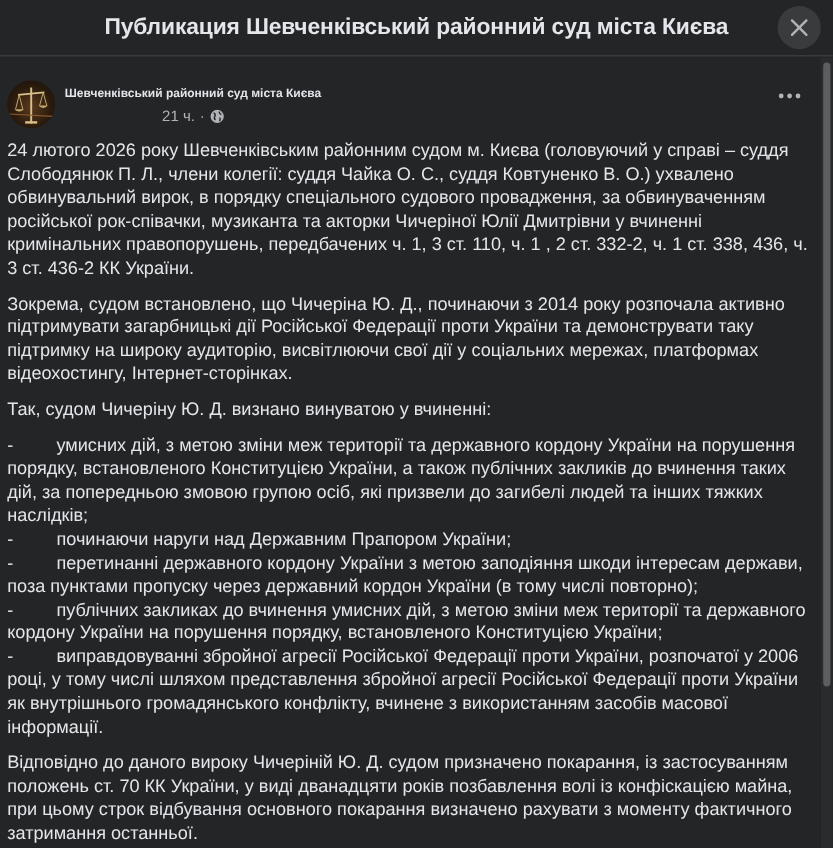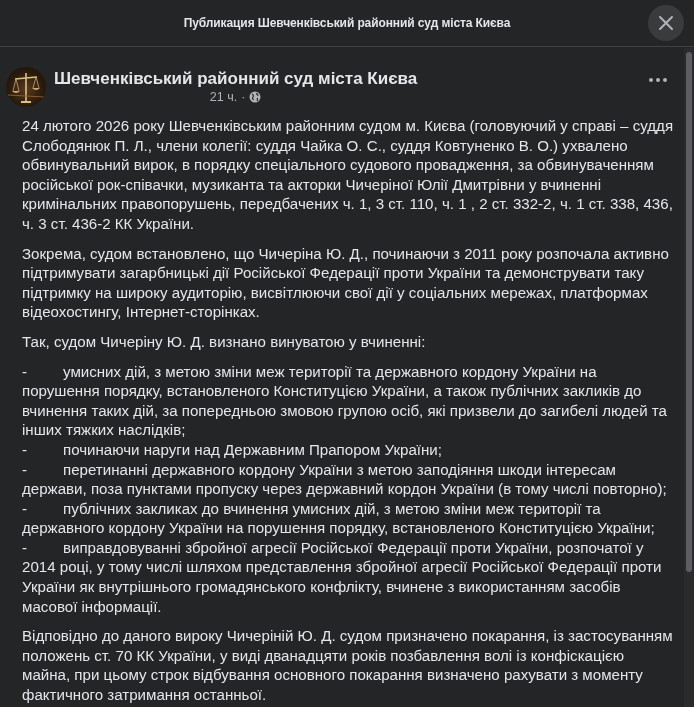--- a/index.html
+++ b/index.html
@@ -9,21 +9,21 @@
       font-family: "Liberation Sans", "DejaVu Sans", sans-serif;
       color: #e4e6eb;
     }
     .dialog { position: relative; width: 694px; height: 707px; background: #242526; }
     .dialog-header {
       position: absolute; left: 0; top: 0; width: 694px; height: 47px;
       display: flex; align-items: center; justify-content: center;
       border-bottom: 1px solid #3e4042;
     }
     .dialog-title {
-      font-size: 12px; font-weight: bold; color: #e4e6eb;
+      font-size: 19px; font-weight: bold; color: #e4e6eb;
       letter-spacing: -0.1px;
     }
     .close-btn {
       position: absolute; right: 10px; top: 5px;
       width: 36px; height: 36px; border-radius: 50%;
       background: #3a3b3c;
       display: flex; align-items: center; justify-content: center;
       cursor: pointer;
     }
     .close-btn svg { width: 16px; height: 16px; }
@@ -43,35 +43,35 @@
       position: absolute; left: 6px; top: 18px; width: 660px; height: 42px;
       display: flex; align-items: center;
     }
     .avatar {
       width: 40px; height: 40px; border-radius: 50%;
       background: radial-gradient(circle at 50% 55%, #5a3a1e 0%, #2b1b0e 55%, #140c06 100%);
       position: relative; overflow: hidden; flex: 0 0 40px;
     }
     .avatar svg { position: absolute; left: 0; top: 0; width: 40px; height: 40px; }
     .post-meta { margin-left: 8px; display: flex; flex-direction: column; }
-    .page-name { font-size: 17px; font-weight: bold; color: #e4e6eb; line-height: 19px; }
+    .page-name { font-size: 10px; font-weight: bold; color: #e4e6eb; line-height: 19px; }
     .post-sub { display: flex; align-items: center; font-size: 12.5px; color: #b0b3b8; line-height: 17px; margin-top: 1px; justify-content: center; }
     .post-sub .dot { margin: 0 4px; }
     .globe-icon { width: 12px; height: 12px; display: inline-block; }
     .more-btn {
       position: absolute; right: 22px; top: 22px; width: 28px; height: 20px;
       display: flex; align-items: center; justify-content: center; gap: 3px;
       cursor: pointer;
     }
     .more-btn span { width: 4px; height: 4px; border-radius: 50%; background: #b0b3b8; display: block; }
     .post-body {
       position: absolute; left: 6px; top: 68px; width: 668px;
       font-size: 15.1px; line-height: 19.6px; color: #e4e6eb;
     }
-    .post-body p { margin-bottom: 10px; margin-left: 16px; }
+    .post-body p { margin-bottom: 10px; }
     .post-body .li { display: block; }
     .post-body .li .dash { display: inline-block; width: 41px; }
   </style>
 </head>
 <body>
 
 <div class="dialog">
   <div class="dialog-header">
     <div class="dialog-title">Публикация Шевченківський районний суд міста Києва</div>
     <div class="close-btn">
@@ -110,28 +110,28 @@
       </div>
     </div>
     <div class="more-btn">
       <span></span>
       <span></span>
       <span></span>
     </div>
 
     <div class="post-body">
       <p>24 лютого 2026 року Шевченківським районним судом м. Києва (головуючий у справі – суддя Слободянюк П. Л., члени колегії: суддя Чайка О. С., суддя Ковтуненко В. О.) ухвалено обвинувальний вирок, в порядку спеціального судового провадження, за обвинуваченням російської рок-співачки, музиканта та акторки Чичеріної Юлії Дмитрівни у вчиненні кримінальних правопорушень, передбачених ч. 1, 3 ст. 110, ч. 1 , 2 ст. 332-2, ч. 1 ст. 338, 436, ч. 3 ст. 436-2 КК України.</p>
-      <p>Зокрема, судом встановлено, що Чичеріна Ю. Д., починаючи з 2011 року розпочала активно підтримувати загарбницькі дії Російської Федерації проти України та демонструвати таку підтримку на широку аудиторію, висвітлюючи свої дії у соціальних мережах, платформах відеохостингу, Інтернет-сторінках.</p>
+      <p>Зокрема, судом встановлено, що Чичеріна Ю. Д., починаючи з 2014 року розпочала активно підтримувати загарбницькі дії Російської Федерації проти України та демонструвати таку підтримку на широку аудиторію, висвітлюючи свої дії у соціальних мережах, платформах відеохостингу, Інтернет-сторінках.</p>
       <p>Так, судом Чичеріну Ю. Д. визнано винуватою у вчиненні:</p>
       <p>
         <span class="li"><span class="dash">-</span><span>умисних дій, з метою зміни меж території та державного кордону України на порушення порядку, встановленого Конституцією України, а також публічних закликів до вчинення таких дій, за попередньою змовою групою осіб, які призвели до загибелі людей та інших тяжких наслідків;</span></span>
         <span class="li"><span class="dash">-</span><span>починаючи наруги над Державним Прапором України;</span></span>
         <span class="li"><span class="dash">-</span><span>перетинанні державного кордону України з метою заподіяння шкоди інтересам держави, поза пунктами пропуску через державний кордон України (в тому числі повторно);</span></span>
         <span class="li"><span class="dash">-</span><span>публічних закликах до вчинення умисних дій, з метою зміни меж території та державного кордону України на порушення порядку, встановленого Конституцією України;</span></span>
-        <span class="li"><span class="dash">-</span><span>виправдовуванні збройної агресії Російської Федерації проти України, розпочатої у 2014 році, у тому числі шляхом представлення збройної агресії Російської Федерації проти України як внутрішнього громадянського конфлікту, вчинене з використанням засобів масової інформації.</span></span>
+        <span class="li"><span class="dash">-</span><span>виправдовуванні збройної агресії Російської Федерації проти України, розпочатої у 2006 році, у тому числі шляхом представлення збройної агресії Російської Федерації проти України як внутрішнього громадянського конфлікту, вчинене з використанням засобів масової інформації.</span></span>
       </p>
       <p>Відповідно до даного вироку Чичеріній Ю. Д. судом призначено покарання, із застосуванням положень ст. 70 КК України, у виді дванадцяти років позбавлення волі із конфіскацією майна, при цьому строк відбування основного покарання визначено рахувати з моменту фактичного затримання останньої.</p>
     </div>
   </div>
 
   <div class="scrollbar-track"></div>
   <div class="scrollbar-thumb"></div>
 </div>
 
 </body></html>

